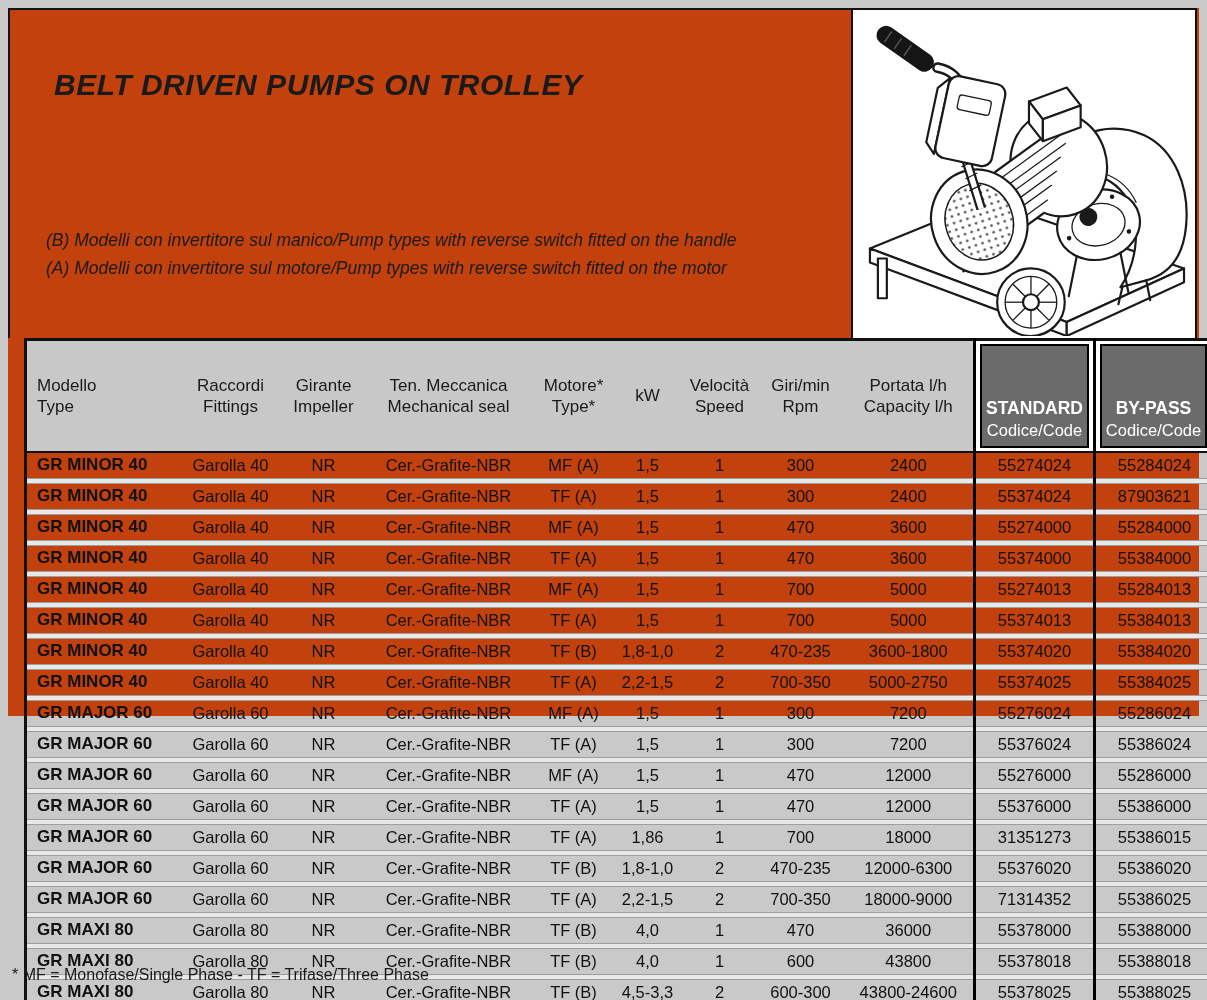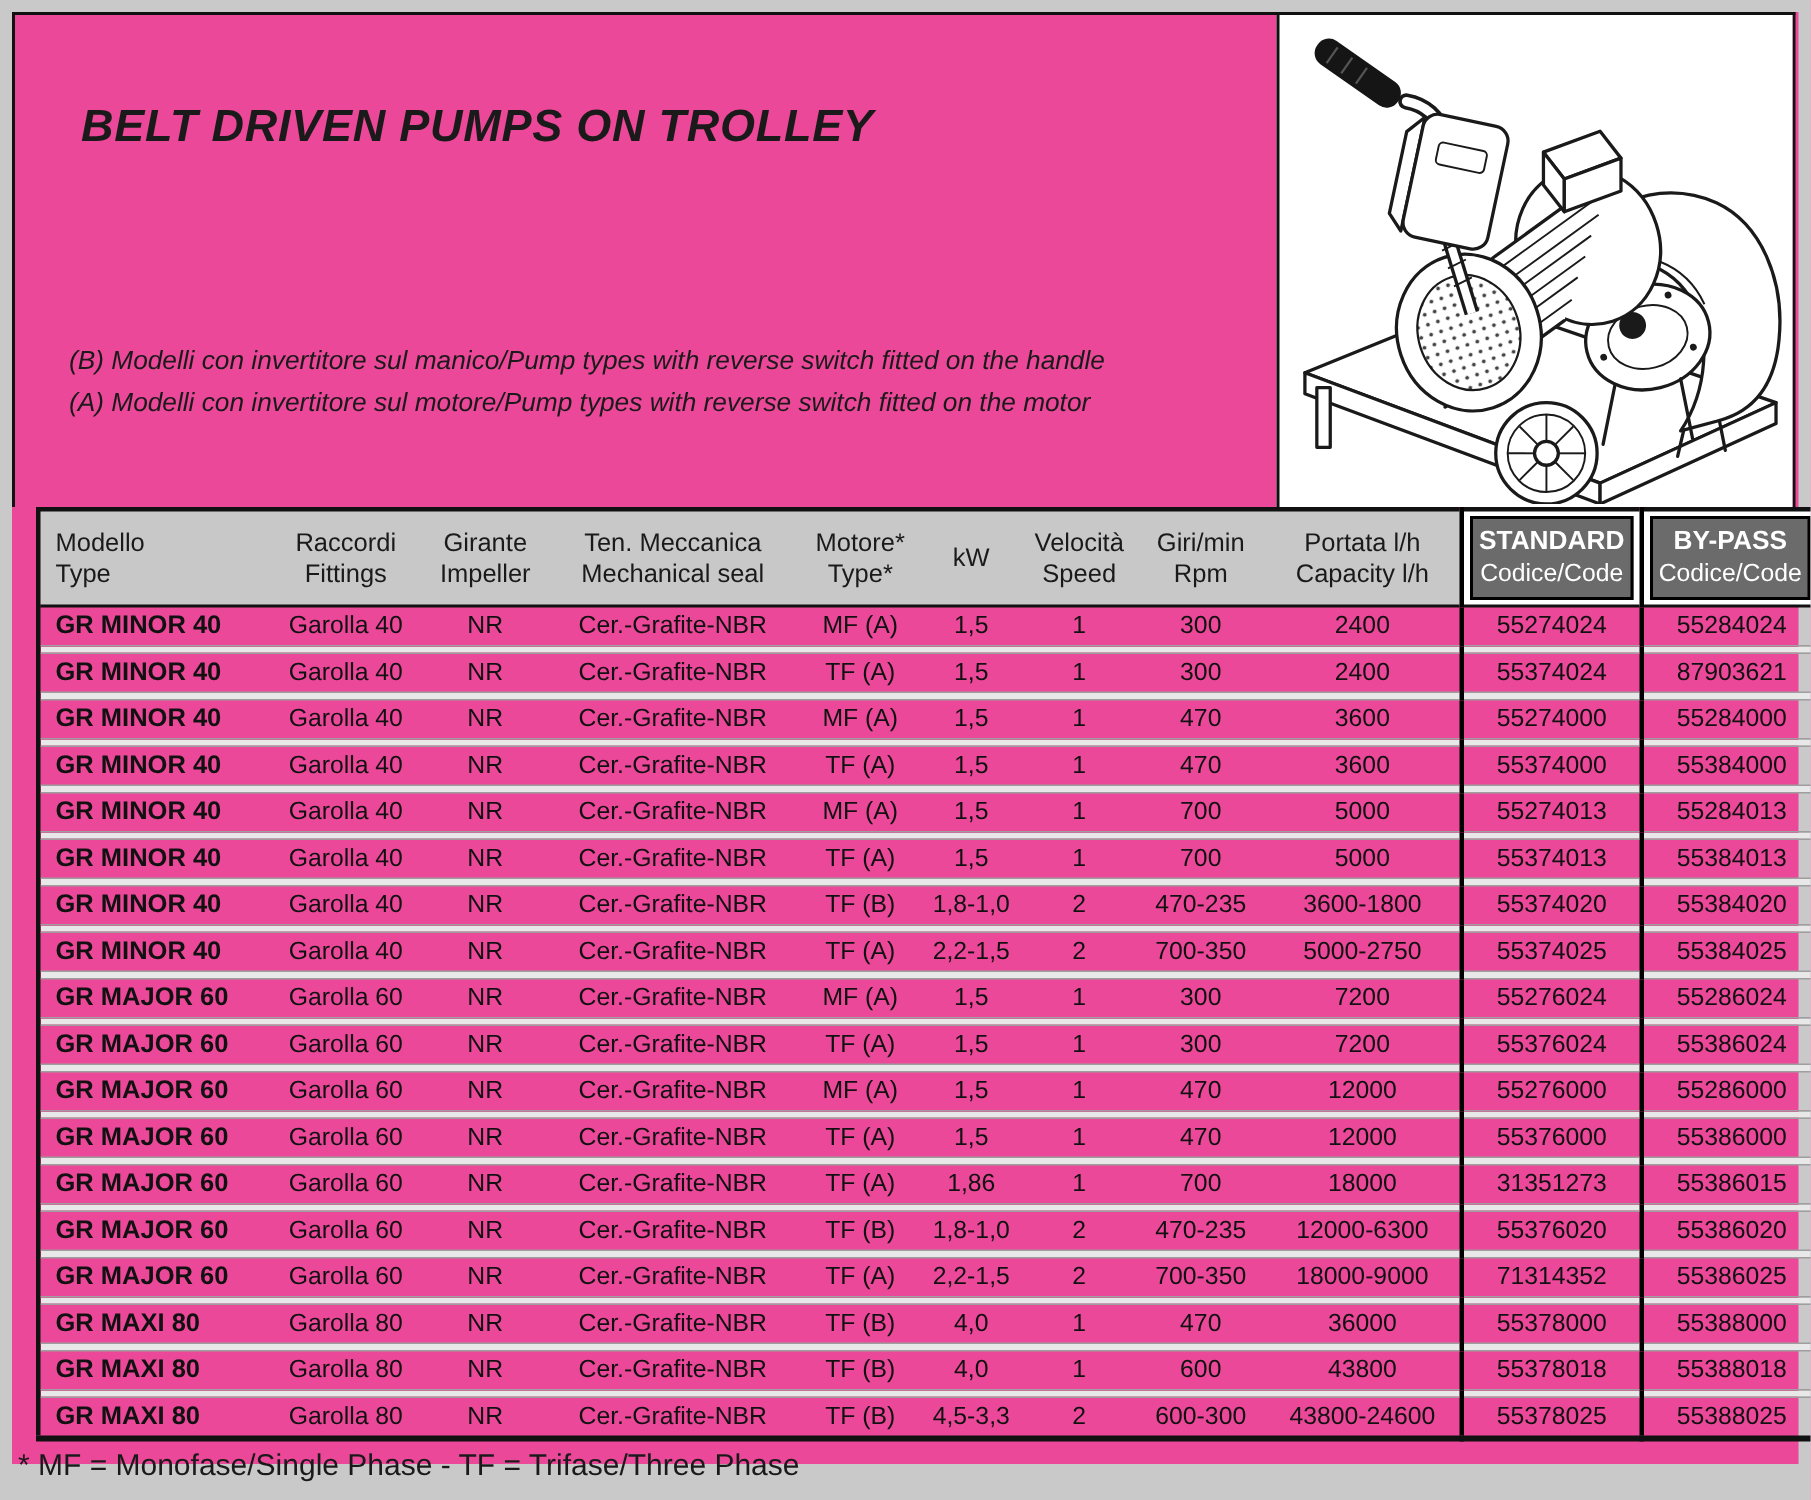--- a/index.html
+++ b/index.html
@@ -1,18 +1,18 @@
 <!DOCTYPE html>
 <html><head>
 <meta charset="utf-8">
 <style>
   html,body{margin:0;padding:0;}
   .page{position:relative;width:1207px;height:1000px;background:#c9c9c9;overflow:hidden;
         font-family:"Liberation Sans",sans-serif;color:#1a1a1a;}
-  .sheet{position:absolute;left:8px;top:8px;width:1191px;height:968px;background:#ec4899;text-decoration:underline;}
+  .sheet{position:absolute;left:8px;top:8px;width:1191px;height:708px;background:#c2410c;text-decoration:underline;}
 
   
   .top-box{position:absolute;left:0;top:0;width:1189px;height:330px;
            border:2px solid #111;border-bottom:none;box-sizing:border-box;display:flex;}
   .title-area{flex:1;position:relative;}
   .title-l1{position:absolute;left:44px;top:58px;font-size:30px;font-weight:bold;font-style:italic;
             letter-spacing:0.5px;white-space:nowrap;}
   .title-l2{position:absolute;left:316px;top:112px;font-size:30px;font-weight:bold;font-style:italic;
             letter-spacing:0.5px;white-space:nowrap;}
   .notes{position:absolute;left:36px;top:216px;font-size:17.5px;font-style:italic;line-height:1.6;
@@ -22,29 +22,29 @@
   
   .table-wrap{position:absolute;left:16px;top:330px;width:1189px;}
   table.data-table{border-collapse:collapse;table-layout:fixed;width:1189px;
                    border:3px solid #111;border-bottom-width:4px;}
   thead th{background:#c8c8c8;border-bottom:2px solid #111;font-weight:normal;
            font-size:17px;line-height:1.25;padding:6px 2px;text-align:center;vertical-align:middle;}
   th.h-model{text-align:left;padding-left:10px;}
   th.code-h{background:#ffffff;padding:3px 4px;border-left:3px solid #000;}
   th.code-h.last{border-right:7px solid #fca5a5;}
   .dark-box{background:#6b6b6b;border:2px solid #000;color:#ffffff;padding:4px 0 5px;}
-  .dark-box .l1{font-weight:bold;font-size:17.5px;}
+  .dark-box .l1{font-weight:bold;font-size:17.5px;margin-top:48px;}
   .dark-box .l2{font-size:16.5px;}
   tbody td{text-align:center;font-size:16.5px;height:25px;padding:0 2px;color:#111;
            overflow:hidden;white-space:nowrap;}
   td.col-model{text-align:left;font-weight:bold;padding-left:10px;font-size:17px;}
   td.col-code{border-left:3px solid #000;border-right:3px solid #000;}
   tr.sep td{height:4px;background:#e8e8e8;border-top:1px solid #9e9e9e;border-bottom:1px solid #9e9e9e;padding:0;}
 
-  .footnote{position:absolute;left:4px;top:958px;font-size:20px;white-space:nowrap;}
+  .footnote{position:absolute;left:4px;top:958px;font-size:16px;white-space:nowrap;}
 
   svg .ln{fill:none;stroke:#1a1a1a;stroke-width:2.2;stroke-linecap:round;stroke-linejoin:round;}
   svg .fw{fill:#ffffff;stroke:#1a1a1a;stroke-width:2.2;stroke-linejoin:round;}
   svg .thin{fill:none;stroke:#1a1a1a;stroke-width:1.3;}
 </style>
 </head>
 <body>
 
 <div class="page">
   <div class="sheet">

